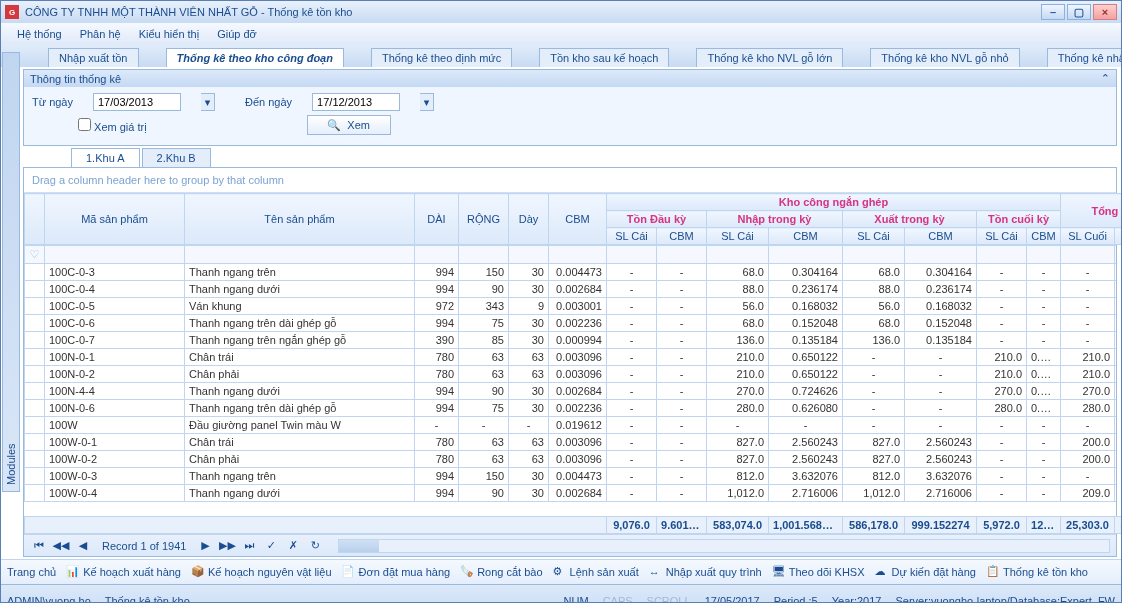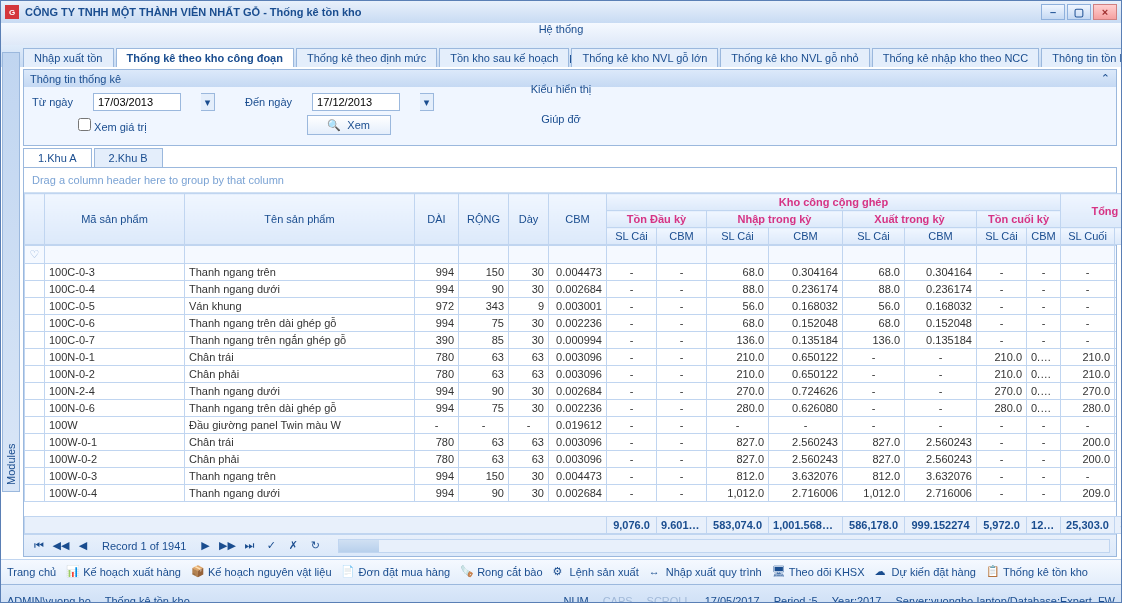--- a/index.html
+++ b/index.html
@@ -1,40 +1,40 @@
 <!DOCTYPE html>
 <html><head>
 <meta charset="utf-8">
 <style>
 *{box-sizing:border-box;margin:0;padding:0;font-family:Tahoma,Arial,sans-serif;font-size:11px;}
 body{background:#fff;width:1122px;height:603px;overflow:hidden;border:1px solid #5a7fb5;}
 .titlebar{height:22px;background:linear-gradient(#e8f0fb,#c8dbf3);display:flex;align-items:center;padding:0 4px;color:#1a4d8f;}
 .titlebar .logo{width:14px;height:14px;background:#d4373c;margin-right:6px;color:#fff;font-size:8px;font-weight:bold;display:flex;align-items:center;justify-content:center;}
-.titlebar .title{flex:1;font-weight:bold;}
+.titlebar .title{flex:1;font-weight:normal;}
 .winbtns{display:flex;gap:2px;}
 .winbtn{width:24px;height:16px;background:linear-gradient(#f0f6ff,#c5d9f3);border:1px solid #8eb0dc;display:flex;align-items:center;justify-content:center;color:#2a5a9b;font-weight:bold;cursor:pointer;}
 .winbtn.close{background:linear-gradient(#ffd0d0,#f5a0a0);border-color:#d08080;color:#a03030;}
-.menubar{height:22px;background:linear-gradient(#f5f9ff,#dfe9f8);display:flex;align-items:center;padding:0 16px;gap:18px;color:#1a4d8f;flex-direction:column;}
+.menubar{height:22px;background:linear-gradient(#f5f9ff,#dfe9f8);display:flex;align-items:center;padding:0 16px;gap:18px;color:#1a4d8f;}
 .menubar span{cursor:pointer;}
 .modside{position:absolute;left:2px;top:52px;width:18px;height:440px;background:linear-gradient(#d9e6f7,#c0d5f0);border:1px solid #9bb8dd;writing-mode:vertical-rl;text-orientation:mixed;display:flex;align-items:center;justify-content:flex-start;padding-top:6px;color:#1a4d8f;transform:rotate(180deg);}
 .tabstrip{height:22px;background:linear-gradient(#e0ecfa,#c8dbf3);display:flex;align-items:flex-end;padding:0 4px 0 22px;}
-.tab{padding:3px 10px;border:1px solid #9bb8dd;border-bottom:none;background:#e4eefb;color:#1a4d8f;margin-right:2px;cursor:pointer;white-space:nowrap;}
-.tab.active{background:#fff;font-weight:bold;}
+.tab{padding:3px 10px;border:1px solid #9bb8dd;border-bottom:none;background:#e4eefb;color:#1a4d8f;margin-right:2px;cursor:pointer;white-space:nowrap;margin-left:25px;}
+.tab.active{background:#fff;font-weight:bold;font-style:italic;}
 .panel{margin:2px 4px 2px 22px;border:1px solid #9bb8dd;background:#f0f6ff;}
 .phead{background:linear-gradient(#dce9fa,#c5d9f3);padding:2px 6px;color:#1a4d8f;display:flex;justify-content:space-between;align-items:center;}
 .pbody{padding:6px 8px;}
 .frow{display:flex;align-items:center;gap:20px;margin-bottom:4px;}
 .frow label{color:#1a4d8f;}
 .dinp{width:88px;height:18px;border:1px solid #9bb8dd;background:#fff;padding:0 4px;}
 .dbtn{width:14px;height:18px;border:1px solid #9bb8dd;border-left:none;background:#e4eefb;display:flex;align-items:center;justify-content:center;color:#1a4d8f;cursor:pointer;}
 .chk{margin-left:46px;}
 .btn{height:20px;padding:0 20px;border:1px solid #9bb8dd;background:linear-gradient(#fff,#e4eefb);color:#1a4d8f;cursor:pointer;display:inline-flex;align-items:center;gap:6px;margin-left:140px;}
 .subtabs{display:flex;margin:2px 4px 0 22px;}
 .subtab{padding:3px 14px;border:1px solid #9bb8dd;border-bottom:none;background:#e4eefb;color:#1a4d8f;margin-right:2px;cursor:pointer;}
-.subtab.active{background:#fff;}
+.subtab.active{background:#fff;margin-left:48px;}
 .gridwrap{margin:0 4px 2px 22px;border:1px solid #9bb8dd;background:#fff;height:390px;display:flex;flex-direction:column;}
 .grouprow{padding:6px 8px;color:#7ba3d4;background:#fff;border-bottom:1px solid #d0e0f3;}
 .hdrs{flex-shrink:0;}
 table{border-collapse:collapse;width:100%;table-layout:fixed;}
 th,td{border:1px solid #c0d5f0;padding:2px 4px;overflow:hidden;white-space:nowrap;text-overflow:ellipsis;}
 th{background:linear-gradient(#f0f6ff,#dce9fa);color:#1a4d8f;font-weight:normal;text-align:center;}
 th.pink{color:#d63384;font-weight:bold;}
 .bodyarea{flex:1;overflow-y:auto;overflow-x:hidden;}
 tbody td{background:#fff;color:#333;}
 .filterrow td{background:#f5f9ff;height:18px;}
@@ -143,21 +143,21 @@
         </colgroup>
   <tbody>
           <tr>
    <th rowspan="3"></th>
             <th rowspan="3">Mã sản phẩm</th>
             <th rowspan="3">Tên sản phẩm</th>
             <th rowspan="3">DÀI</th>
             <th rowspan="3">RỘNG</th>
             <th rowspan="3">Dày</th>
             <th rowspan="3">CBM</th>
-   <th colspan="8" class="pink">Kho công cộng ghép</th>
+   <th colspan="8" class="pink">Kho công ngắn ghép</th>
    <th colspan="2" rowspan="2" class="pink">Tổng cộng</th>
   </tr>
   <tr>
    <th colspan="2" class="pink">Tồn Đầu kỳ</th>
    <th colspan="2" class="pink">Nhập trong kỳ</th>
    <th colspan="2" class="pink">Xuất trong kỳ</th>
    <th colspan="2" class="pink">Tồn cuối kỳ</th>
   </tr>
   <tr>
    <th>SL Cái</th>
@@ -343,21 +343,21 @@
             <td class="num">0.650122</td>
             <td class="ctr">-</td>
             <td class="ctr">-</td>
             <td class="num">210.0</td>
             <td class="num">0.650</td>
             <td class="num">210.0</td>
             <td class="num">0.650122</td>
           </tr>
           <tr>
             <td></td>
-            <td>100N-2-4</td>
+            <td>100N-4-4</td>
             <td>Thanh ngang dưới</td>
             <td class="num">994</td>
             <td class="num">90</td>
             <td class="num">30</td>
             <td class="num">0.002684</td>
             <td class="ctr">-</td>
             <td class="ctr">-</td>
             <td class="num">270.0</td>
             <td class="num">0.724626</td>
             <td class="ctr">-</td>

